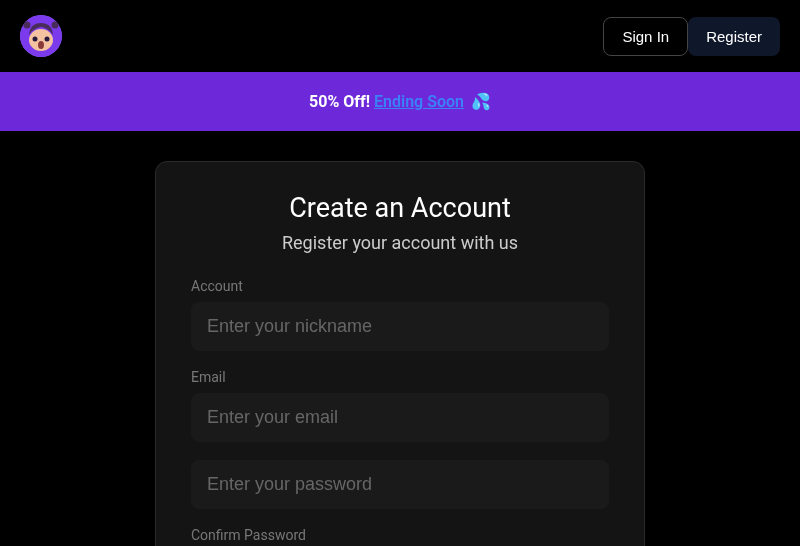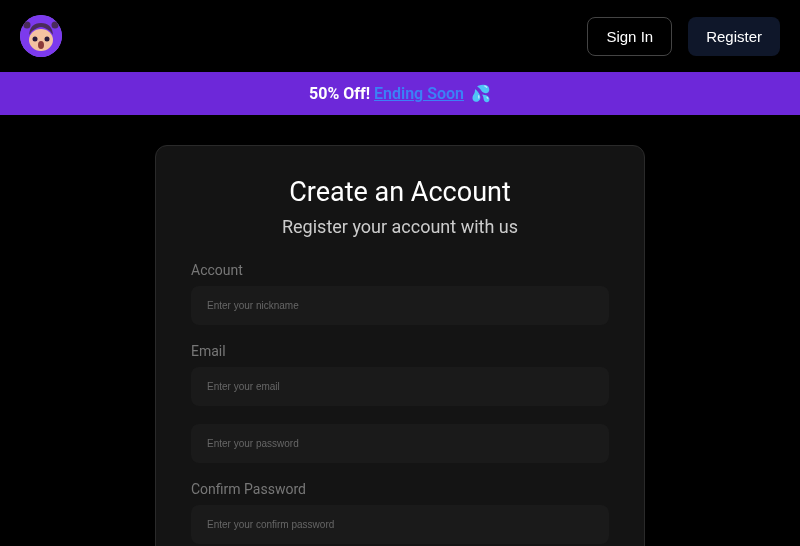--- a/index.html
+++ b/index.html
@@ -53,21 +53,21 @@
       gap: 5px;
     }
     .sparkle {
       font-size: 14px;
     }
     .dropdown-arrow {
       font-size: 10px;
     }
     .header-buttons {
       display: flex;
-      gap: 16px;
+      gap: 0;
       margin-left: auto;
     }
     .btn {
       padding: 10px 18px;
       border-radius: 8px;
       font-size: 15px;
       font-weight: 500;
       cursor: pointer;
       border: none;
     }
@@ -77,21 +77,21 @@
       color: #fff;
     }
     .btn-primary {
       background: #0f172a;
       color: #fff;
     }
     
     .banner {
       background: #6d28d9;
       text-align: center;
-      padding: 12px;
+      padding: 20px;
       font-size: 16px;
     }
     .banner-bold {
       font-weight: 700;
       color: #fff;
     }
     .banner-link {
       color: #3b82f6;
       text-decoration: underline;
       font-weight: 600;
@@ -135,21 +135,21 @@
       color: #777;
       margin-bottom: 8px;
     }
     .form-input {
       width: 100%;
       background: #1a1a1a;
       border: none;
       border-radius: 8px;
       padding: 14px 16px;
       color: #aaa;
-      font-size: 10px;
+      font-size: 18px;
       outline: none;
     }
     .form-input::placeholder {
       color: #666;
     }
   </style>
 </head>
 <body>
 
 <div class="header">

